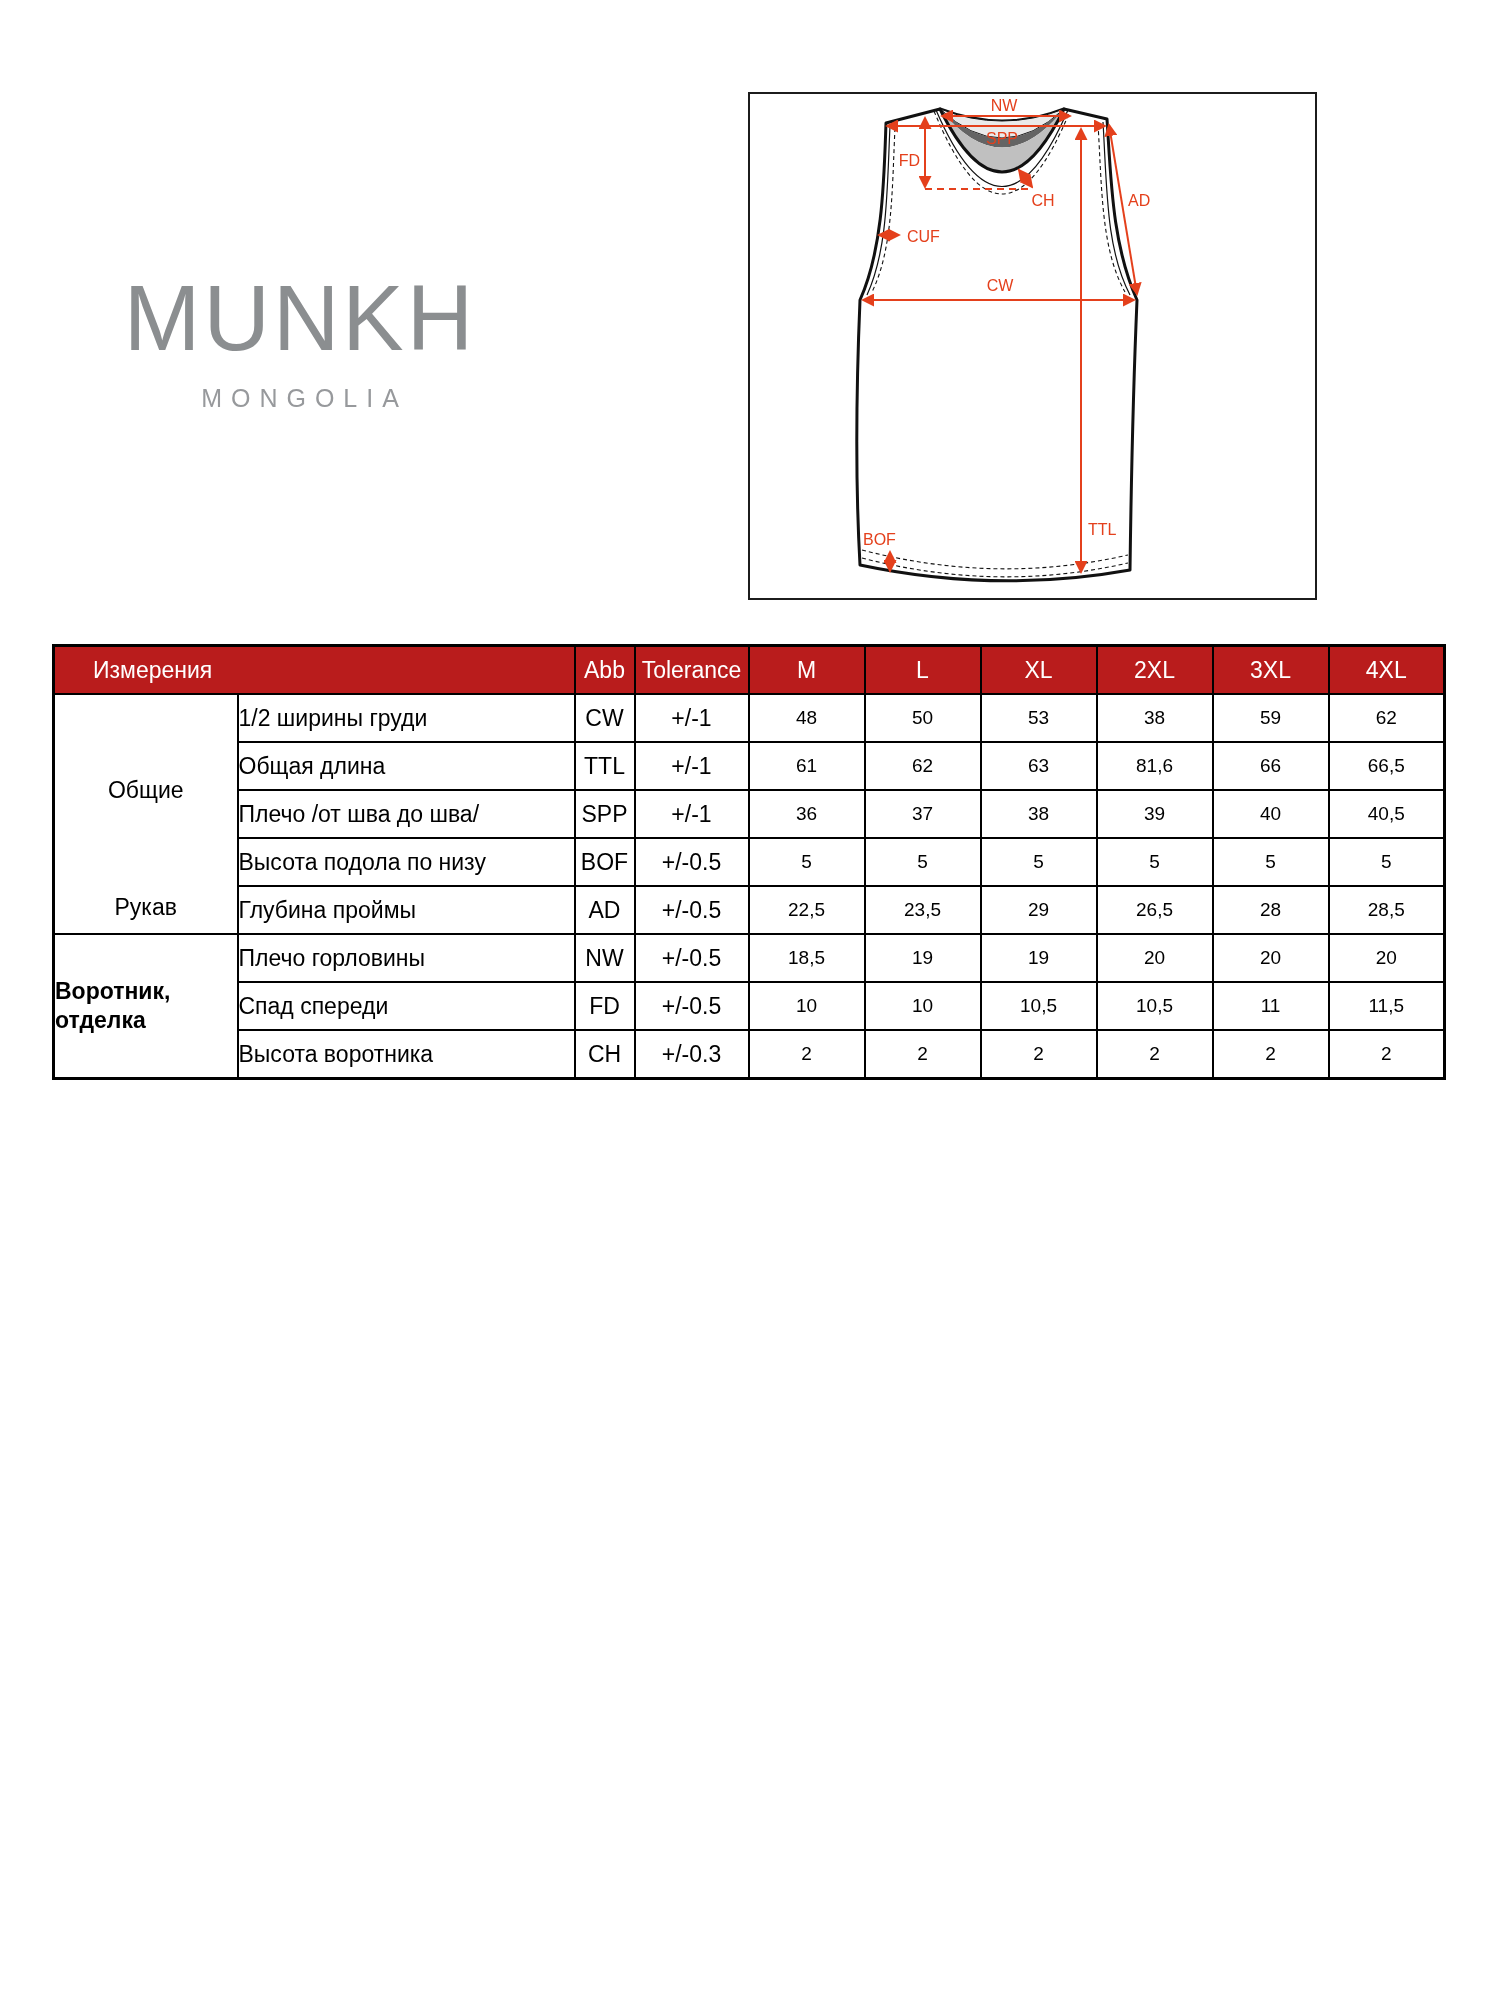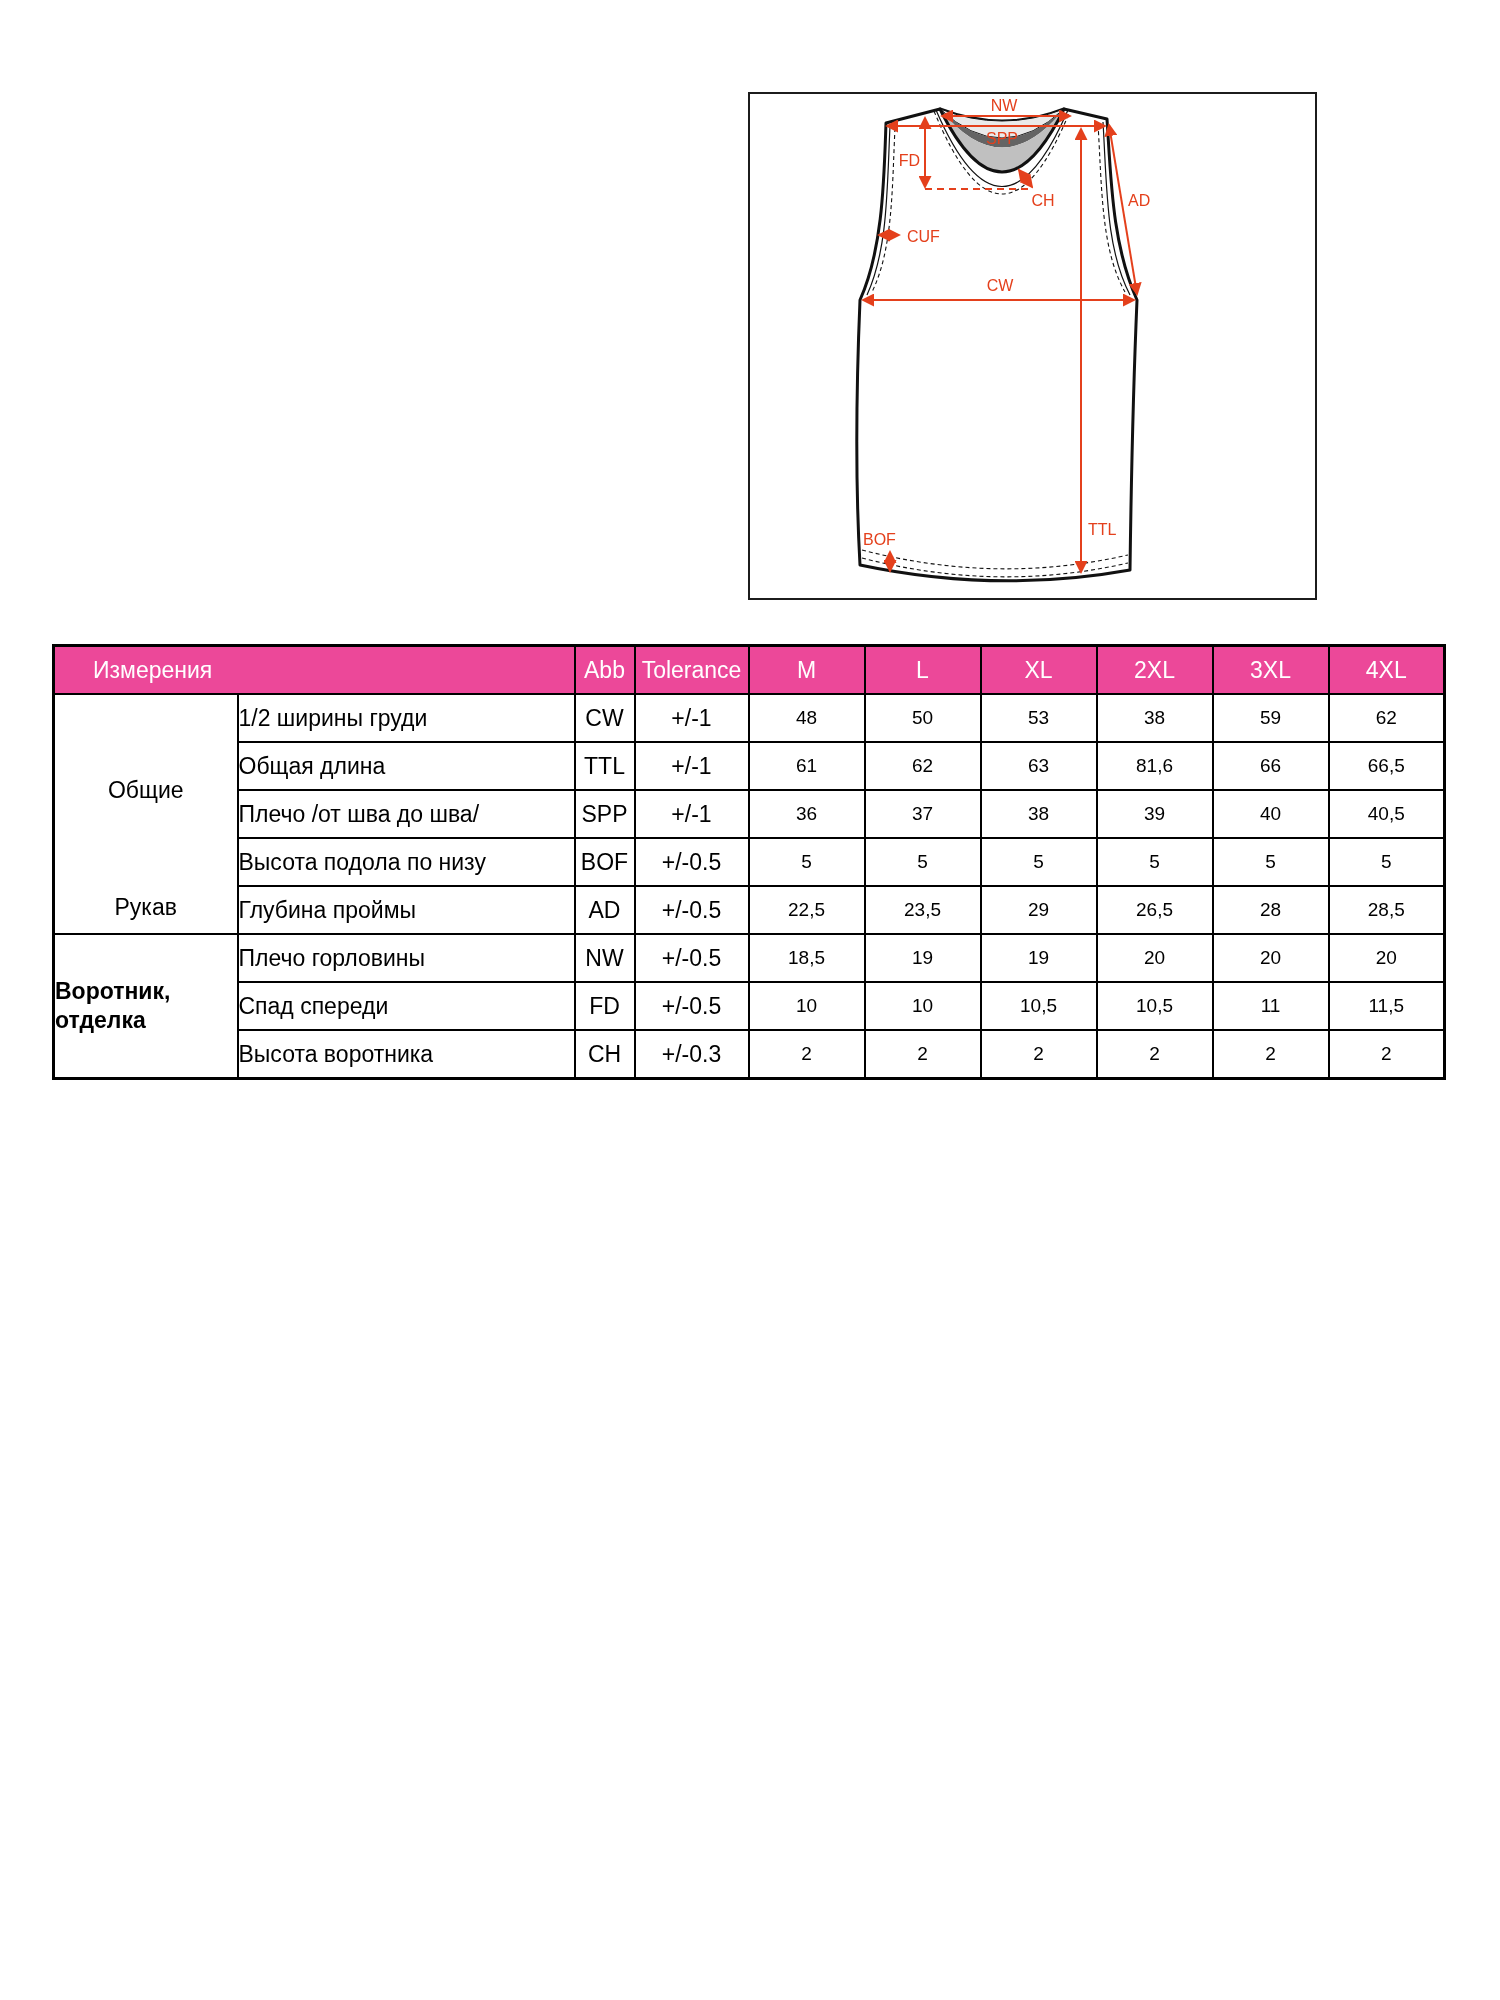--- a/index.html
+++ b/index.html
@@ -46,36 +46,40 @@
     position:absolute;left:52px;top:644px;width:1391px;
     border-collapse:collapse;table-layout:fixed;
     font-size:23px;
   }
   .size-table th,.size-table td{
     border:2px solid #000;height:46px;vertical-align:middle;
     padding:0;font-weight:normal;overflow:hidden;white-space:nowrap;
   }
   .size-table{border:3px solid #000;}
   .size-table thead th{
-    background:#ec4899;color:#fff;border-color:#000;text-align:center;
+    background:#b91c1c;color:#fff;border-color:#000;text-align:center;
   }
   .size-table thead th.meas-head{text-align:left;padding-left:38px;}
   .size-table td.name-cell{text-align:left;}
   .size-table td.center{text-align:center;}
   .size-table td.num{font-size:19px;}
   .size-table td.group-cell{text-align:center;padding:0;}
   .group-label-a{height:186px;display:flex;align-items:center;justify-content:center;}
   .group-label-b{height:48px;display:flex;align-items:center;justify-content:center;}
   .group-collar div{line-height:1.25;text-align:left;font-weight:bold;}
 </style>
 </head>
 <body>
 
 <div class="page">
 
+  <div class="logo">
+    <div class="brand-name">MUNKH</div>
+    <div class="brand-sub">MONGOLIA</div>
+  </div>
 
   <div class="diagram-box">
     <svg viewBox="0 0 565 504">
       <defs>
         <marker id="arr" viewBox="0 0 10 10" refX="8.5" refY="5" markerWidth="6.5" markerHeight="6.5" orient="auto-start-reverse">
           <path d="M0,0 L10,5 L0,10 z" fill="#e4401c"></path>
         </marker>
       </defs>
 
       <path class="sketch-bold" fill="#ffffff" d="M136,29 L190,15 Q252,39 314,15 L357,25

